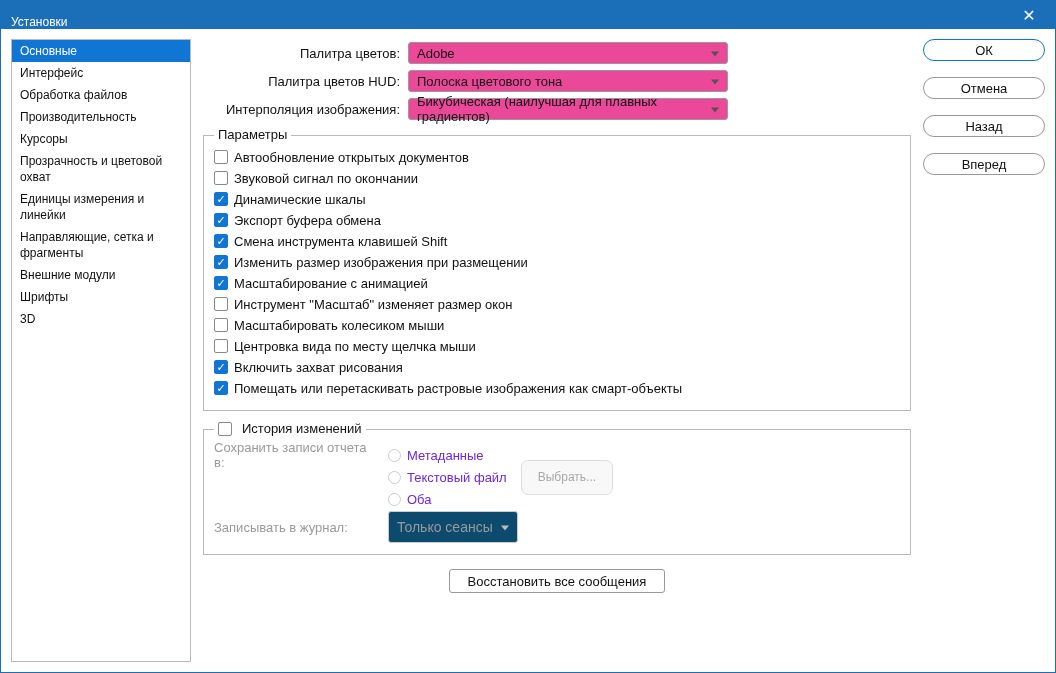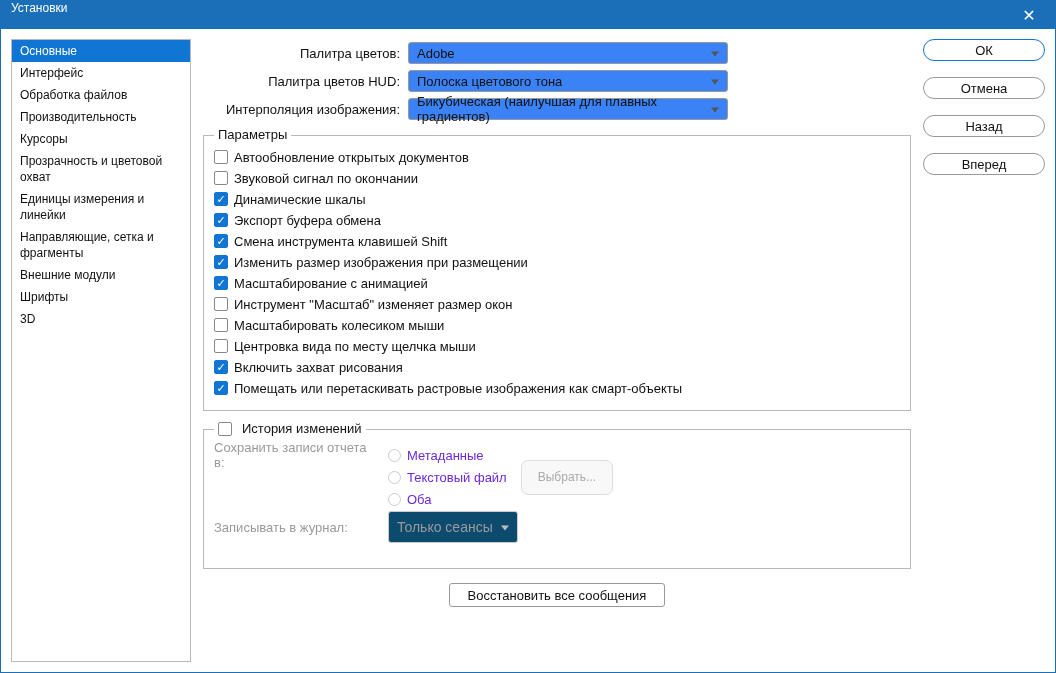--- a/index.html
+++ b/index.html
@@ -16,21 +16,21 @@
   border: 1px solid #1a6fb8;
   background: #fff;
   display: flex;
   flex-direction: column;
 }
 .titlebar {
   height: 28px;
   background: #1a6fb8;
   color: #fff;
   display: flex;
-  align-items: flex-start;
+  align-items: flex-end;
   padding: 0 6px 0 10px;
   font-size: 12px;
 }
 .titlebar-title { flex: 1; }
 .titlebar-close {
   width: 40px;
   height: 28px;
   display: flex;
   align-items: center;
   justify-content: center;
@@ -74,21 +74,21 @@
   width: 205px;
   text-align: right;
   padding-right: 8px;
   font-size: 13px;
 }
 .form-select {
   flex: 0 0 320px;
   height: 22px;
   border: 1px solid #999;
   border-radius: 3px;
-  background: #3b82f6;
+  background: #ec4899;
   display: flex;
   align-items: center;
   padding: 0 24px 0 8px;
   font-size: 13px;
   position: relative;
 }
 .form-select.wide { flex-basis: 320px; }
 .form-select::after {
   content: "";
   position: absolute;
@@ -138,21 +138,21 @@
 }
 .checkbox.checked::after {
   content: "✓";
   color: #fff;
   font-size: 11px;
   line-height: 1;
 }
 .check-label { font-size: 13px; }
 .history-fieldset {
   margin-top: 18px;
-  padding: 10px 10px 30px 10px;
+  padding: 10px 10px 16px 10px;
 }
 .history-legend {
   display: flex;
   align-items: center;
   gap: 4px;
 }
 .history-grid {
   margin-top: 4px;
 }
 .hrow {

